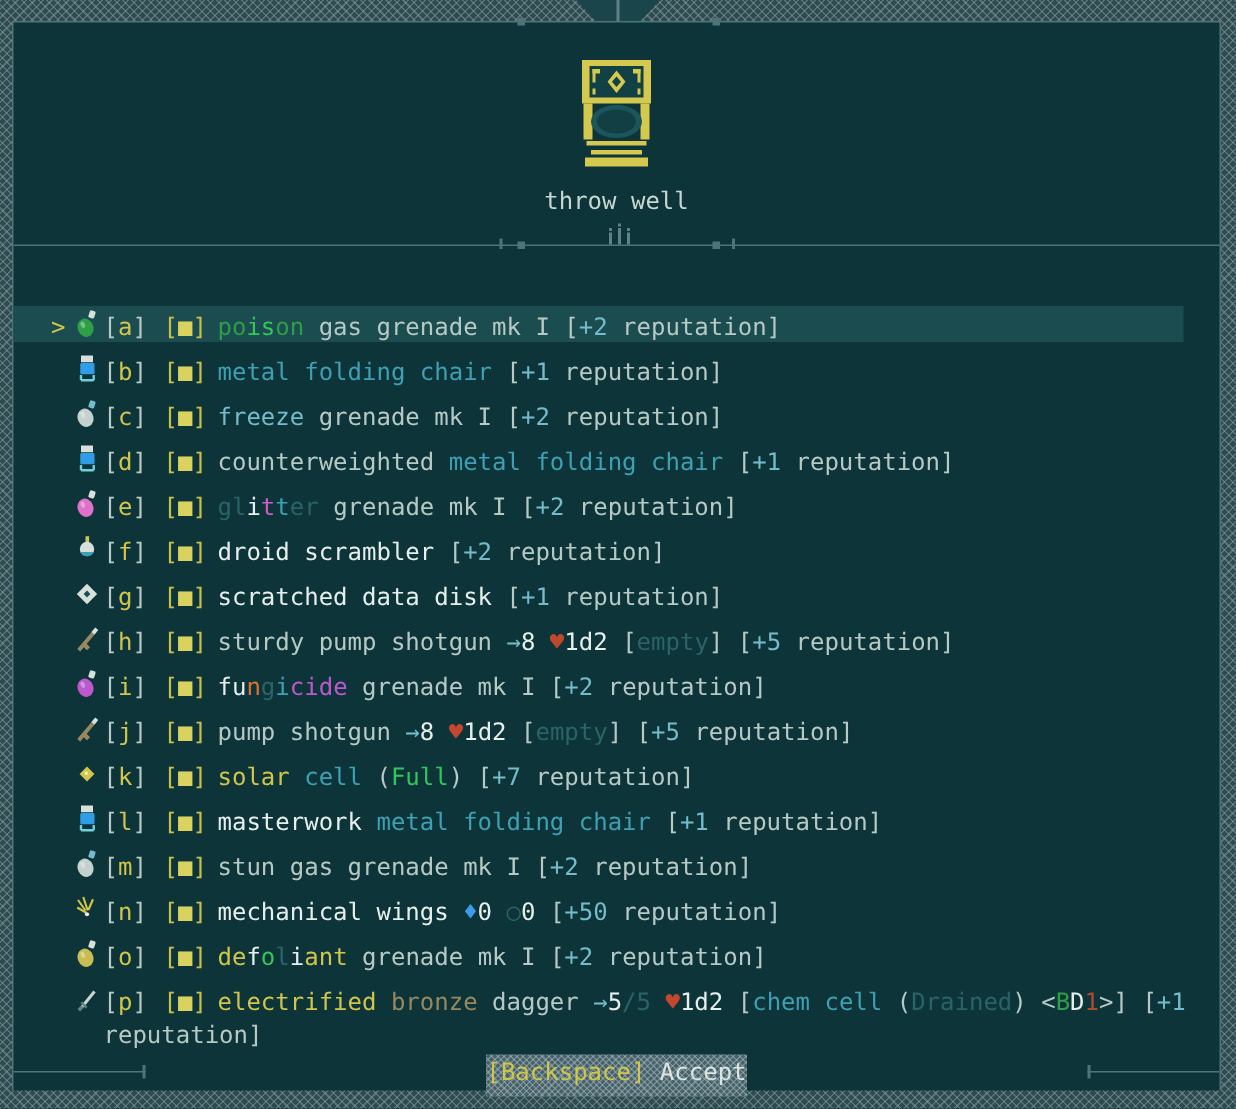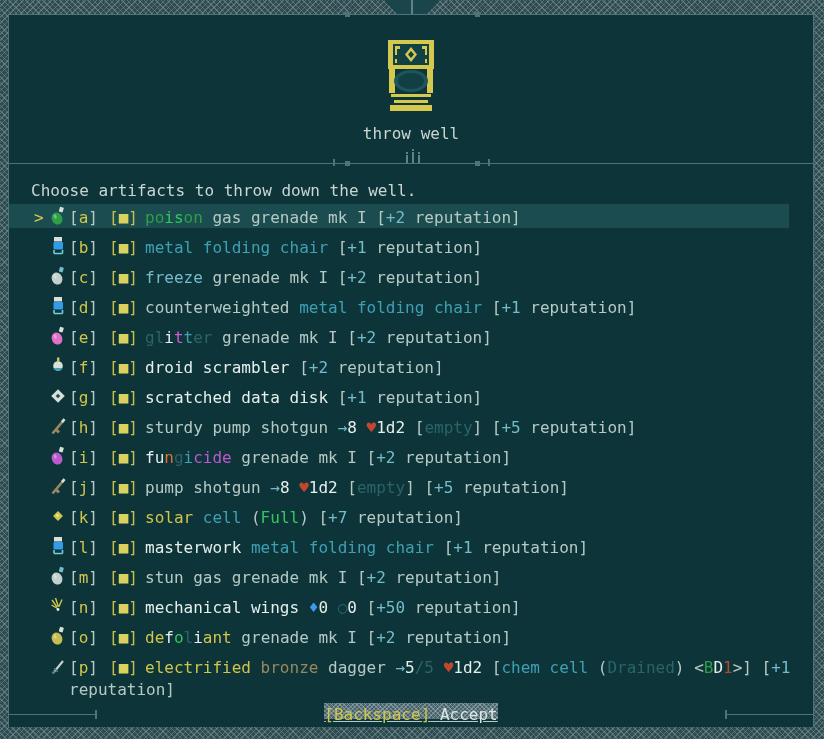--- a/index.html
+++ b/index.html
@@ -52,26 +52,25 @@
   .segs{position:absolute;left:136px;top:4px;white-space:pre;}
   .line2{position:absolute;left:60px;top:26px;white-space:pre;}
   
   .footer{position:absolute;left:0;right:0;bottom:0;height:24px;}
   .fline{position:absolute;top:11px;height:1px;background:#4E7479;}
   .fline.l{left:0;width:88px;} .fline.r{right:0;width:88px;}
   .fline .tick{position:absolute;top:-4px;width:2px;height:9px;background:#4E7479;}
   .fline.l .tick{right:0;} .fline.r .tick{left:0;}
   .btns{position:absolute;left:0;right:0;top:0;height:24px;display:flex;justify-content:center;gap:14px;}
   .btn{
-    height:16px;line-height:24px;padding:0 0;cursor:default;
+    height:28px;line-height:24px;padding:0 0;cursor:default;
     background-color:#47626B;
     background-image:
       repeating-linear-gradient(45deg, rgba(168,186,190,.45) 0 1px, transparent 1px 3px),
       repeating-linear-gradient(135deg, rgba(168,186,190,.45) 0 1px, transparent 1px 3px);
-    text-decoration: underline;
   }
   .btn .k{color:#D1C64B;} .btn .a{color:#DCE5E1;}
 </style>
 </head>
 <body>
 
 <div class="top-orn">
   <div class="tri"></div>
   <div class="cline"></div>
   <div class="pin l"></div>
@@ -113,21 +112,20 @@
 
     <div class="div-pin" style="left:397px;height:8px"></div>
     <div class="div-pin" style="left:403px;height:11px"></div>
     <div class="div-pin" style="left:409px;height:8px"></div>
     <div class="div-cap" style="left:336px"></div>
     <div class="div-cap" style="left:466px"></div>
     <div class="div-tick" style="left:324px"></div>
     <div class="div-tick" style="left:479px"></div>
   </div>
 
-  <div class="prompt">Choose artifacts to throw down the well.</div>
 
   <div class="list" id="list">
       <div class="row sel"><span class="cursor">&gt;</span><span class="icn"><svg width="16" height="20" viewBox="0 0 16 20">
             <rect x="9.5" y="1" width="4" height="5" rx="1" fill="#D8E0DC" transform="rotate(18 11 3)"></rect>
             <ellipse cx="7" cy="12.5" rx="5.2" ry="6.2" fill="#2E9E47" transform="rotate(-22 7 12.5)"></ellipse>
             <ellipse cx="5.2" cy="10.5" rx="1.4" ry="2.2" fill="#ffffff" opacity="0.35" transform="rotate(-22 5.2 10.5)"></ellipse>
           </svg></span><span class="key"><span class="br">[</span><span class="kl">a</span><span class="br">]</span></span><span class="chk"><span class="br">[</span><span class="sq">■</span><span class="br">]</span></span><span class="segs"><span style="color: rgb(46, 158, 71);">po</span><span style="color: rgb(51, 199, 90);">is</span><span style="color: rgb(46, 158, 71);">on</span><span style="color: rgb(183, 201, 196);"> gas grenade mk I </span><span style="color: rgb(183, 201, 196);">[</span><span style="color: rgb(116, 188, 203);">+2</span><span style="color: rgb(183, 201, 196);"> reputation]</span></span></div>
       <div class="row"><span class="icn"><svg width="16" height="20" viewBox="0 0 16 20">
             <rect x="4" y="1" width="8" height="4.5" fill="#D8E0DC"></rect>
             <rect x="3.5" y="6" width="9.5" height="7.5" rx="1" fill="#2F9DE8"></rect>

